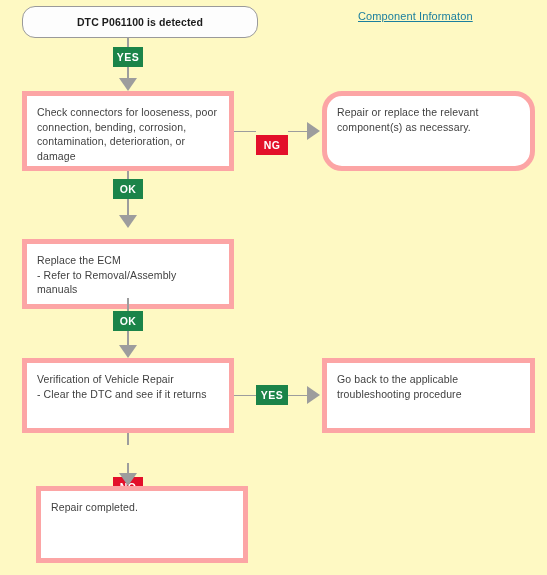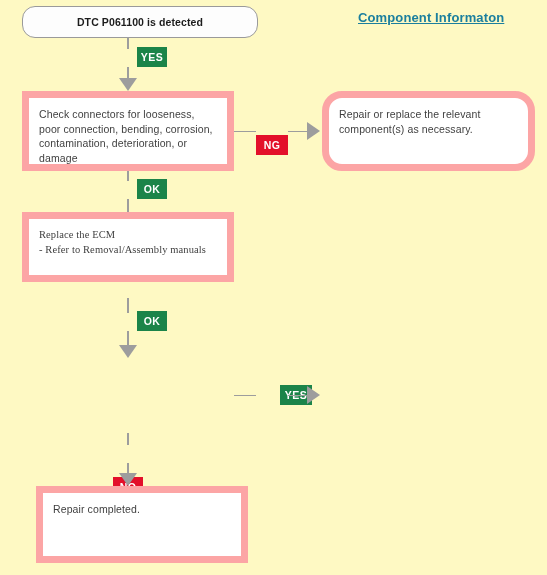--- a/index.html
+++ b/index.html
@@ -18,21 +18,21 @@
     height: 575px;
     background: #fef9c3;
     overflow: hidden;
     padding-left: 26px;
   }
 
   
   .node {
     position: absolute;
     box-sizing: border-box;
-    border: 7px solid #fca5a5;
+    border: 5px solid #fca5a5;
     background: #ffffff;
     color: #3f3f3f;
     font-size: 10.5px;
     line-height: 14.5px;
     padding: 9px 10px 6px 10px;
     white-space: pre-line;
     letter-spacing: 0.01em;
   }
 
   .node.start {
@@ -48,22 +48,22 @@
     display: flex;
     flex-direction: column;
     align-items: center;
     justify-content: center;
     white-space: pre-line;
   }
 
   
   .doclink {
     position: absolute;
-    font-size: 13px;
-    font-weight: 700;
+    font-size: 11px;
+    font-weight: 400;
     color: #1b7f9e;
     text-decoration: underline;
     cursor: pointer;
     letter-spacing: 0.01em;
     white-space: nowrap;
   }
 
   
   .vline {
     position: absolute;
@@ -100,21 +100,21 @@
     box-sizing: border-box;
     display: flex;
     align-items: center;
     justify-content: center;
     color: #ffffff;
     font-size: 10.5px;
     font-weight: 700;
     letter-spacing: 0.04em;
     height: 20px;
   }
-  .badge.green { background: #1b8449; margin-left: 24px; }
+  .badge.green { background: #1b8449; }
   .badge.red   { background: #e3102a; margin-top: 14px; }
 </style>
 </head>
 <body>
 
 <div id="canvas">
 
   <div class="node start" style="left:22px; top:6px; width:236px; height:32px;">
     <div>DTC P061100 is detected</div>
   </div>
@@ -133,34 +133,37 @@
   <div class="hline" style="left:288px; top:131px; width:20px;"></div>
   <div class="arrow-right" style="left:307px; top:122px;"></div>
 
   <div class="node" style="left:322px; top:91px; width:213px; height:80px;border-radius:20px;">Repair or replace the relevant component(s) as necessary.</div>
 
   <div class="vline" style="left:127px; top:171px; height:10px;"></div>
   <div class="badge green" style="left:113px; top:179px; width:30px;">OK</div>
   <div class="vline" style="left:127px; top:199px; height:19px;"></div>
   <div class="arrow-down" style="left:119px; top:215px;"></div>
 
-  <div class="node" style="left:22px; top:212px; width:212px; height:70px;font-family:Liberation Serif, serif;">Replace the ECM
+  <div class="node" style="left:22px; top:239px; width:212px; height:70px;">Replace the ECM
 - Refer to Removal/Assembly manuals</div>
 
   <div class="vline" style="left:127px; top:298px; height:15px;"></div>
   <div class="badge green" style="left:113px; top:311px; width:30px;">OK</div>
   <div class="vline" style="left:127px; top:331px; height:18px;"></div>
   <div class="arrow-down" style="left:119px; top:345px;"></div>
 
+  <div class="node" style="left:22px; top:358px; width:212px; height:75px;">Verification of Vehicle Repair
+- Clear the DTC and see if it returns</div>
 
   <div class="hline" style="left:234px; top:395px; width:22px;"></div>
   <div class="badge green" style="left:256px; top:385px; width:32px;">YES</div>
   <div class="hline" style="left:288px; top:395px; width:20px;"></div>
   <div class="arrow-right" style="left:307px; top:386px;"></div>
 
+  <div class="node" style="left:322px; top:358px; width:213px; height:75px;">Go back to the applicable troubleshooting procedure</div>
 
   <div class="vline" style="left:127px; top:433px; height:12px;"></div>
   <div class="badge red" style="left:113px; top:463px; width:30px;">NO</div>
   <div class="vline" style="left:127px; top:463px; height:13px;"></div>
   <div class="arrow-down" style="left:119px; top:473px;"></div>
 
   <div class="node" style="left:36px; top:486px; width:212px; height:77px;">Repair completed.</div>
 
 </div>
 

